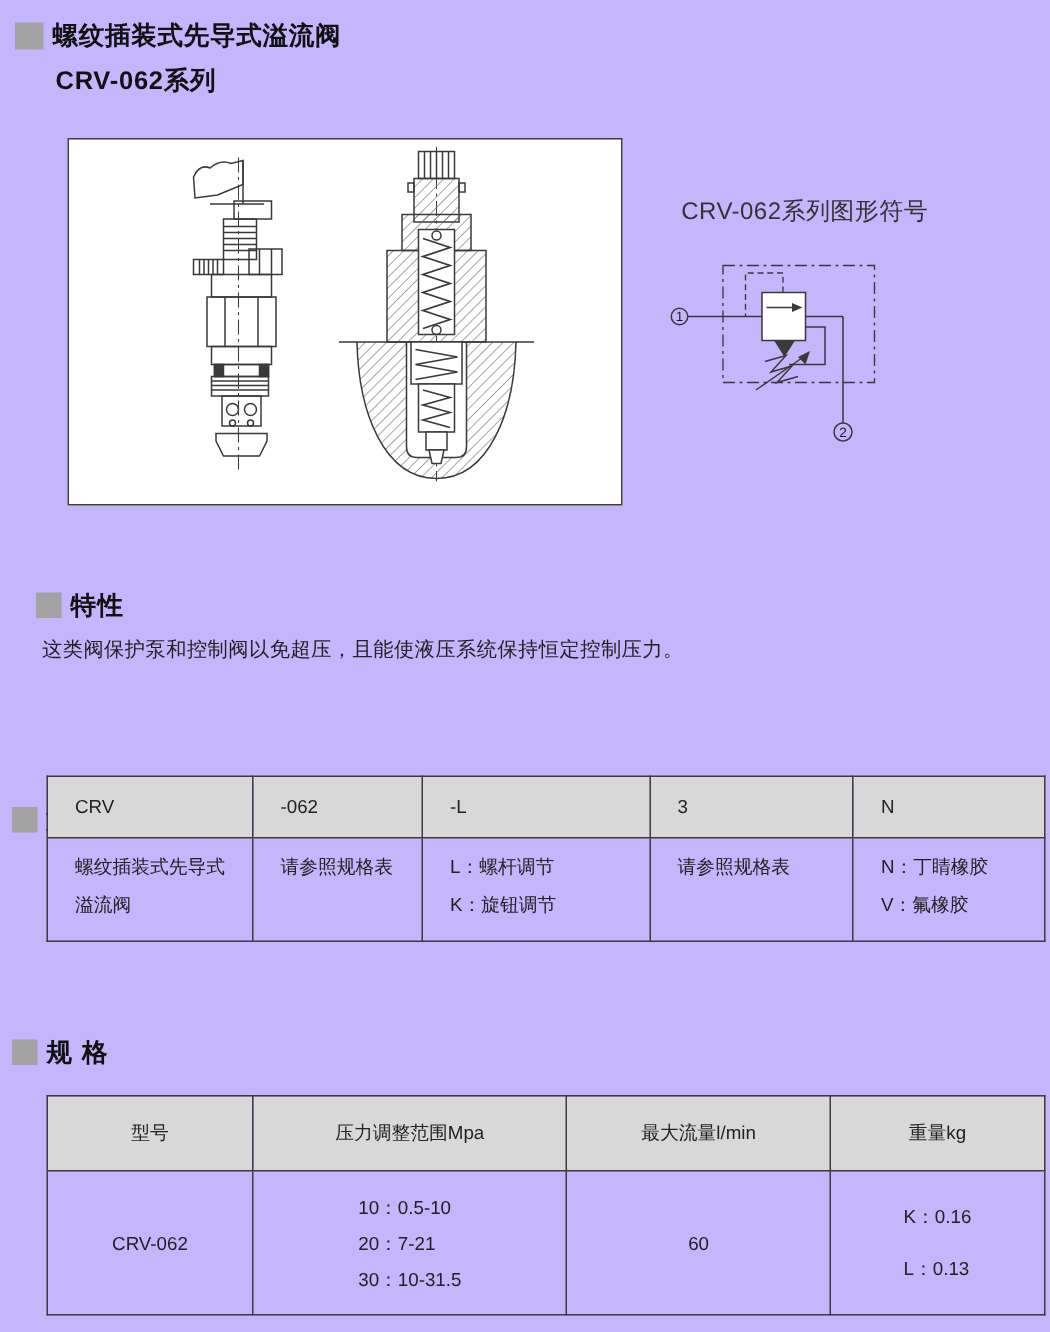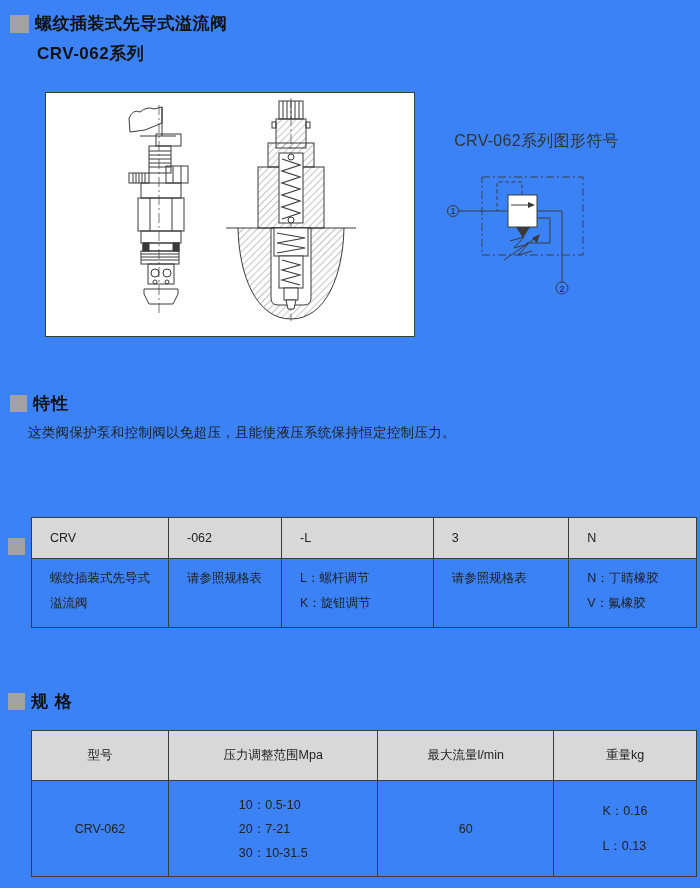--- a/index.html
+++ b/index.html
@@ -1,17 +1,17 @@
 <!DOCTYPE html>
 <html><head>
 <meta charset="utf-8">
 <style>
   html,body{margin:0;padding:0;background:#fff;}
   .page{
-    position:relative;width:700px;height:888px;background:#3b82f6;overflow:hidden;
+    position:relative;width:700px;height:888px;background:#c4b5fd;overflow:hidden;
     font-family:"Liberation Sans","DejaVu Sans",sans-serif;color:#1c1c1c;
   }
   .abs{position:absolute;}
   .bullet{display:inline-block;background:#a2a2a2;}
   .h-row{display:flex;align-items:center;gap:6px;}
   .doc-title{font-size:17px;font-weight:bold;color:#111;letter-spacing:0.5px;}
   .sec-title{font-size:17px;font-weight:bold;color:#111;letter-spacing:1px;}
   .feature-text{font-size:13.5px;color:#222;letter-spacing:0.3px;}
   .draw-box{border:1.5px solid #3c3c3c;background:#fff;}
   .sym-title{font-size:16px;color:#333;text-align:center;letter-spacing:0.3px;}
@@ -141,21 +141,21 @@
       <circle cx="13" cy="61" r="5.5"></circle>
 
       <line x1="97" y1="61" x2="122" y2="61"></line>
       <line x1="122" y1="61" x2="122" y2="132"></line>
       <circle cx="122" cy="138" r="6"></circle>
     </g>
     <text x="13" y="64" font-size="9" text-anchor="middle" fill="#1c1c1c">1</text>
     <text x="122" y="141.5" font-size="9" text-anchor="middle" fill="#1c1c1c">2</text>
   </svg>
 
-  <div class="abs h-row" style="left:10px;top:392px;">
+  <div class="abs h-row" style="left:24px;top:392px;">
     <span class="bullet" style="width:17px;height:17px;"></span>
     <span class="sec-title">特性</span>
   </div>
   <div class="abs feature-text" style="left:28px;top:424px;width:620px;">这类阀保护泵和控制阀以免超压，且能使液压系统保持恒定控制压力。</div>
 
   <div class="abs h-row" style="left:8px;top:487px;margin-top:48px;">
     <span class="bullet" style="width:17px;height:17px;"></span>
     <span class="sec-title">型号说明</span>
   </div>
 

